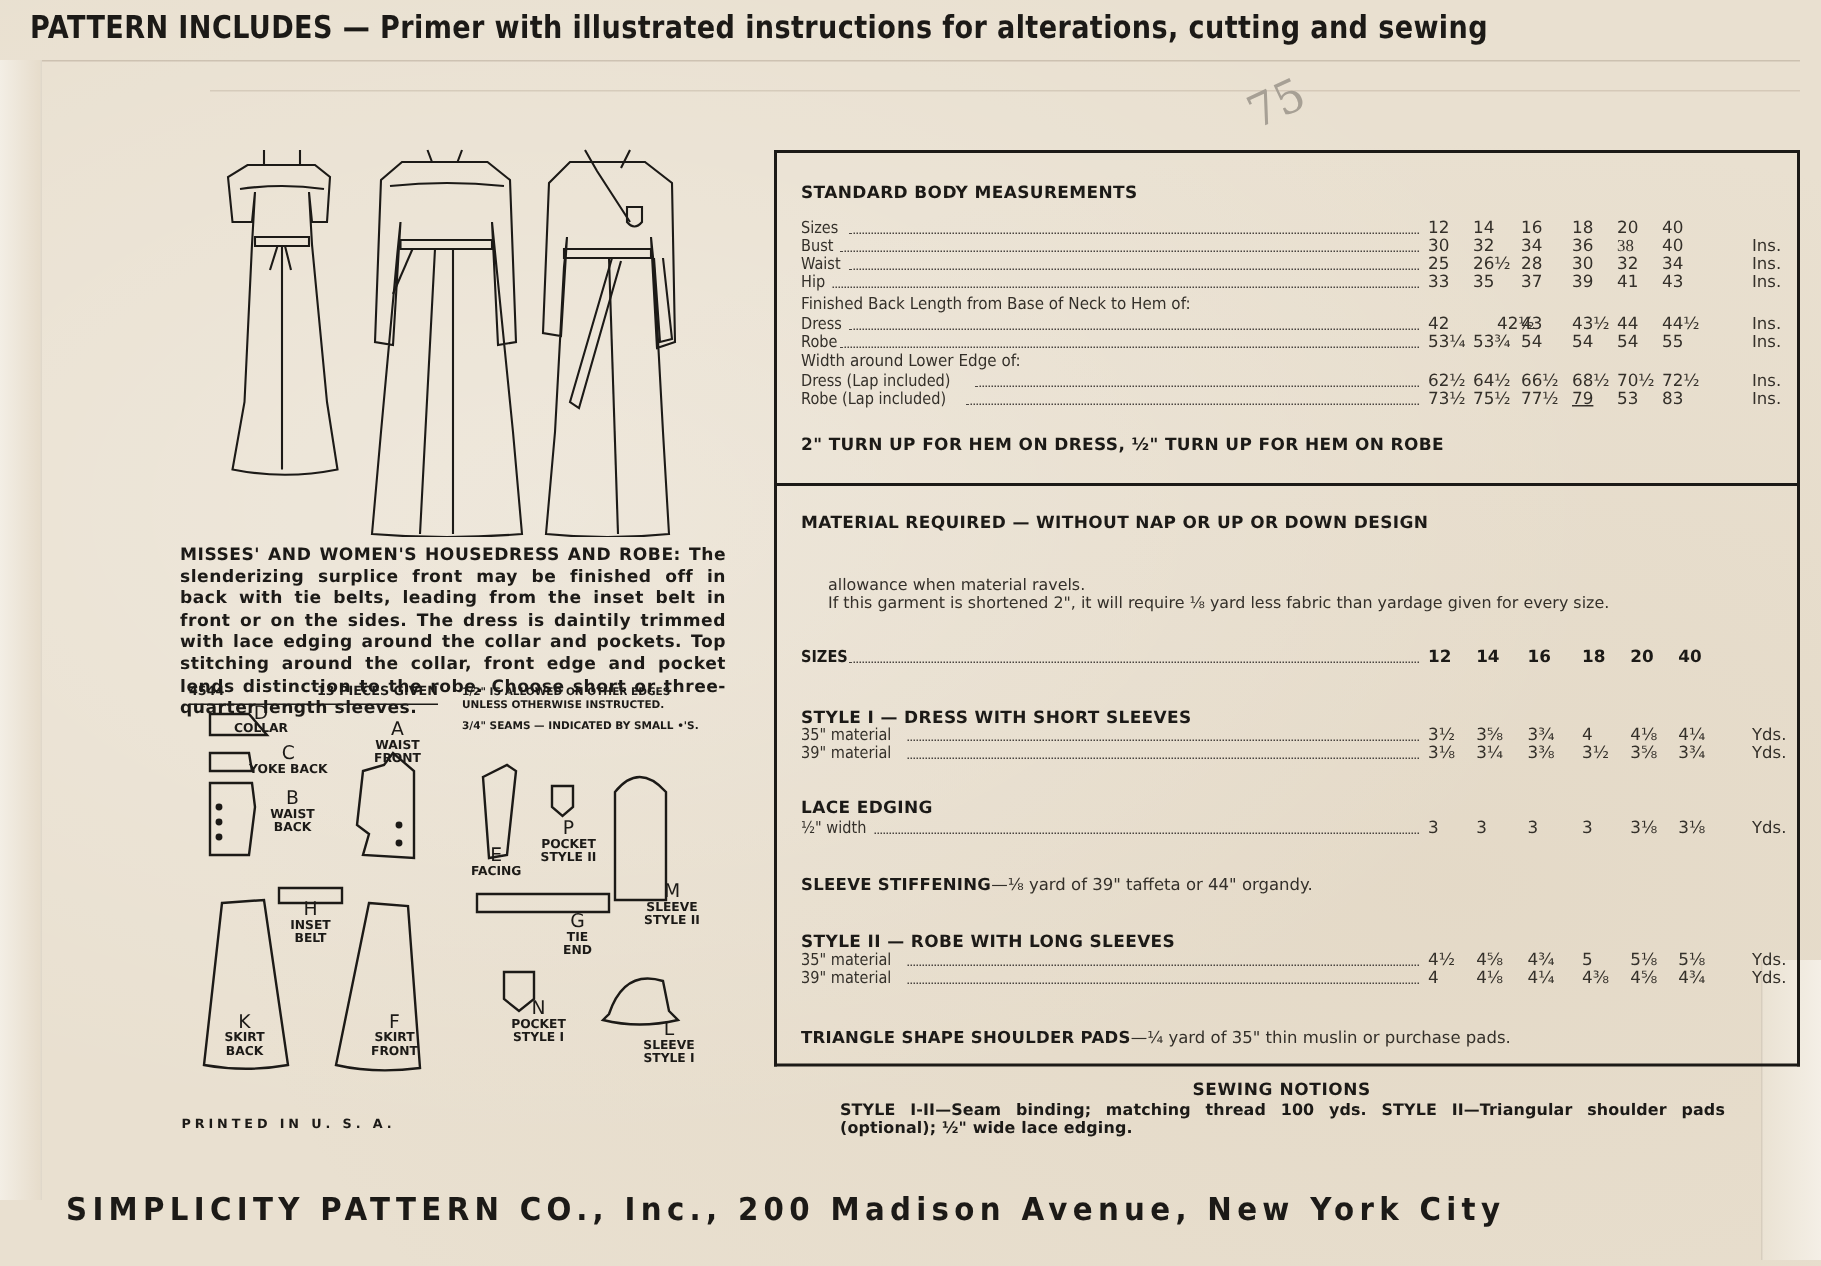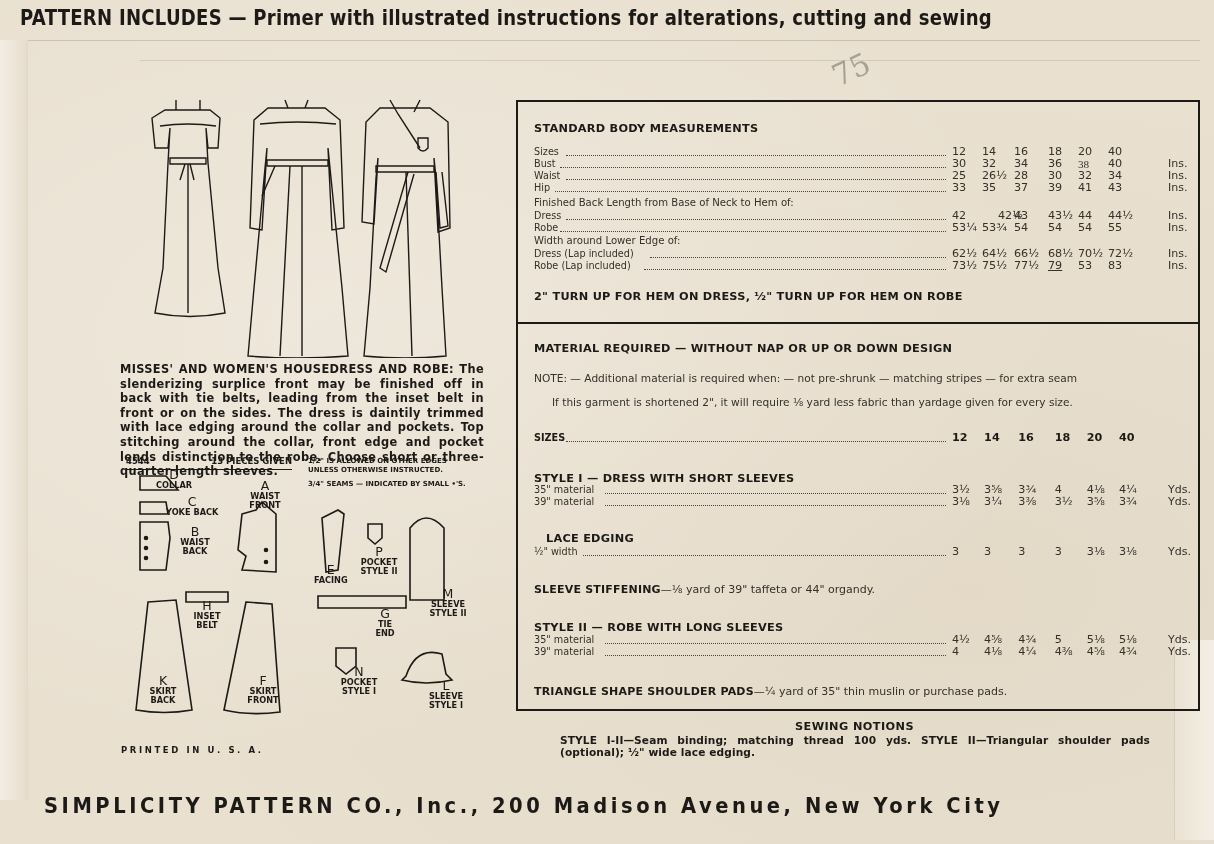--- a/index.html
+++ b/index.html
@@ -349,25 +349,25 @@
       </div>
     </div>
 
   <div class="subhead" style="top:196px;">Finished Back Length from Base of Neck to Hem of:</div>
   <div class="subhead" style="top:234px;">Width around Lower Edge of:</div>
 
   <div class="section-title" style="left:534px; top:290px;">2" TURN UP FOR HEM ON DRESS, ½" TURN UP FOR HEM ON ROBE</div>
 
   <div class="panel-box material-box"></div>
   <div class="section-title" style="left:534px; top:342px;">MATERIAL REQUIRED — WITHOUT NAP OR UP OR DOWN DESIGN</div>
-  <div class="note-text" style="top:373px;">NOTE: — Additional material is required when: — not pre-shrunk — matching stripes — for extra seam</div>
+  <div class="note-text" style="top:385px; left:552px;">allowance when material ravels.</div>
   <div class="note-text" style="top:397px; left:552px;">If this garment is shortened 2", it will require ⅛ yard less fabric than yardage given for every size.</div>
 
   <div class="section-title" style="left:534px; top:472px;">STYLE I — DRESS WITH SHORT SLEEVES</div>
-  <div class="section-title" style="left:546px; top:532px;">LACE EDGING</div>
+  <div class="section-title" style="left:534px; top:532px;">LACE EDGING</div>
   <div class="inline-bold" style="left:534px; top:583px;"><b>SLEEVE STIFFENING</b><span>—⅛ yard of 39" taffeta or 44" organdy.</span></div>
   <div class="section-title" style="left:534px; top:621px;">STYLE II — ROBE WITH LONG SLEEVES</div>
   <div class="inline-bold" style="left:534px; top:685px;"><b>TRIANGLE SHAPE SHOULDER PADS</b><span>—¼ yard of 35" thin muslin or purchase pads.</span></div>
 
   <div id="mat-rows">
       <div class="row bold-row" style="top: 432px;">
         <span class="label">SIZES</span>
         <span class="leader" style="left: 32px; width: 380px;"></span>
         <span class="vals" style="left: 418px;">
           <span class="val" style="left: 0px;">12</span>

